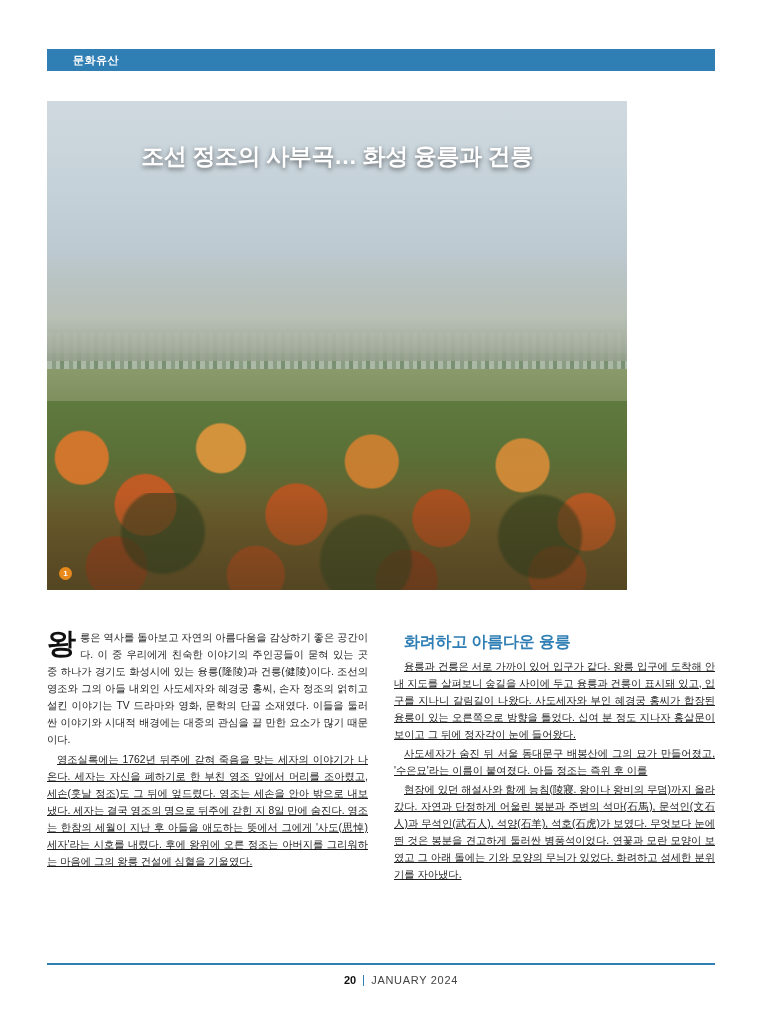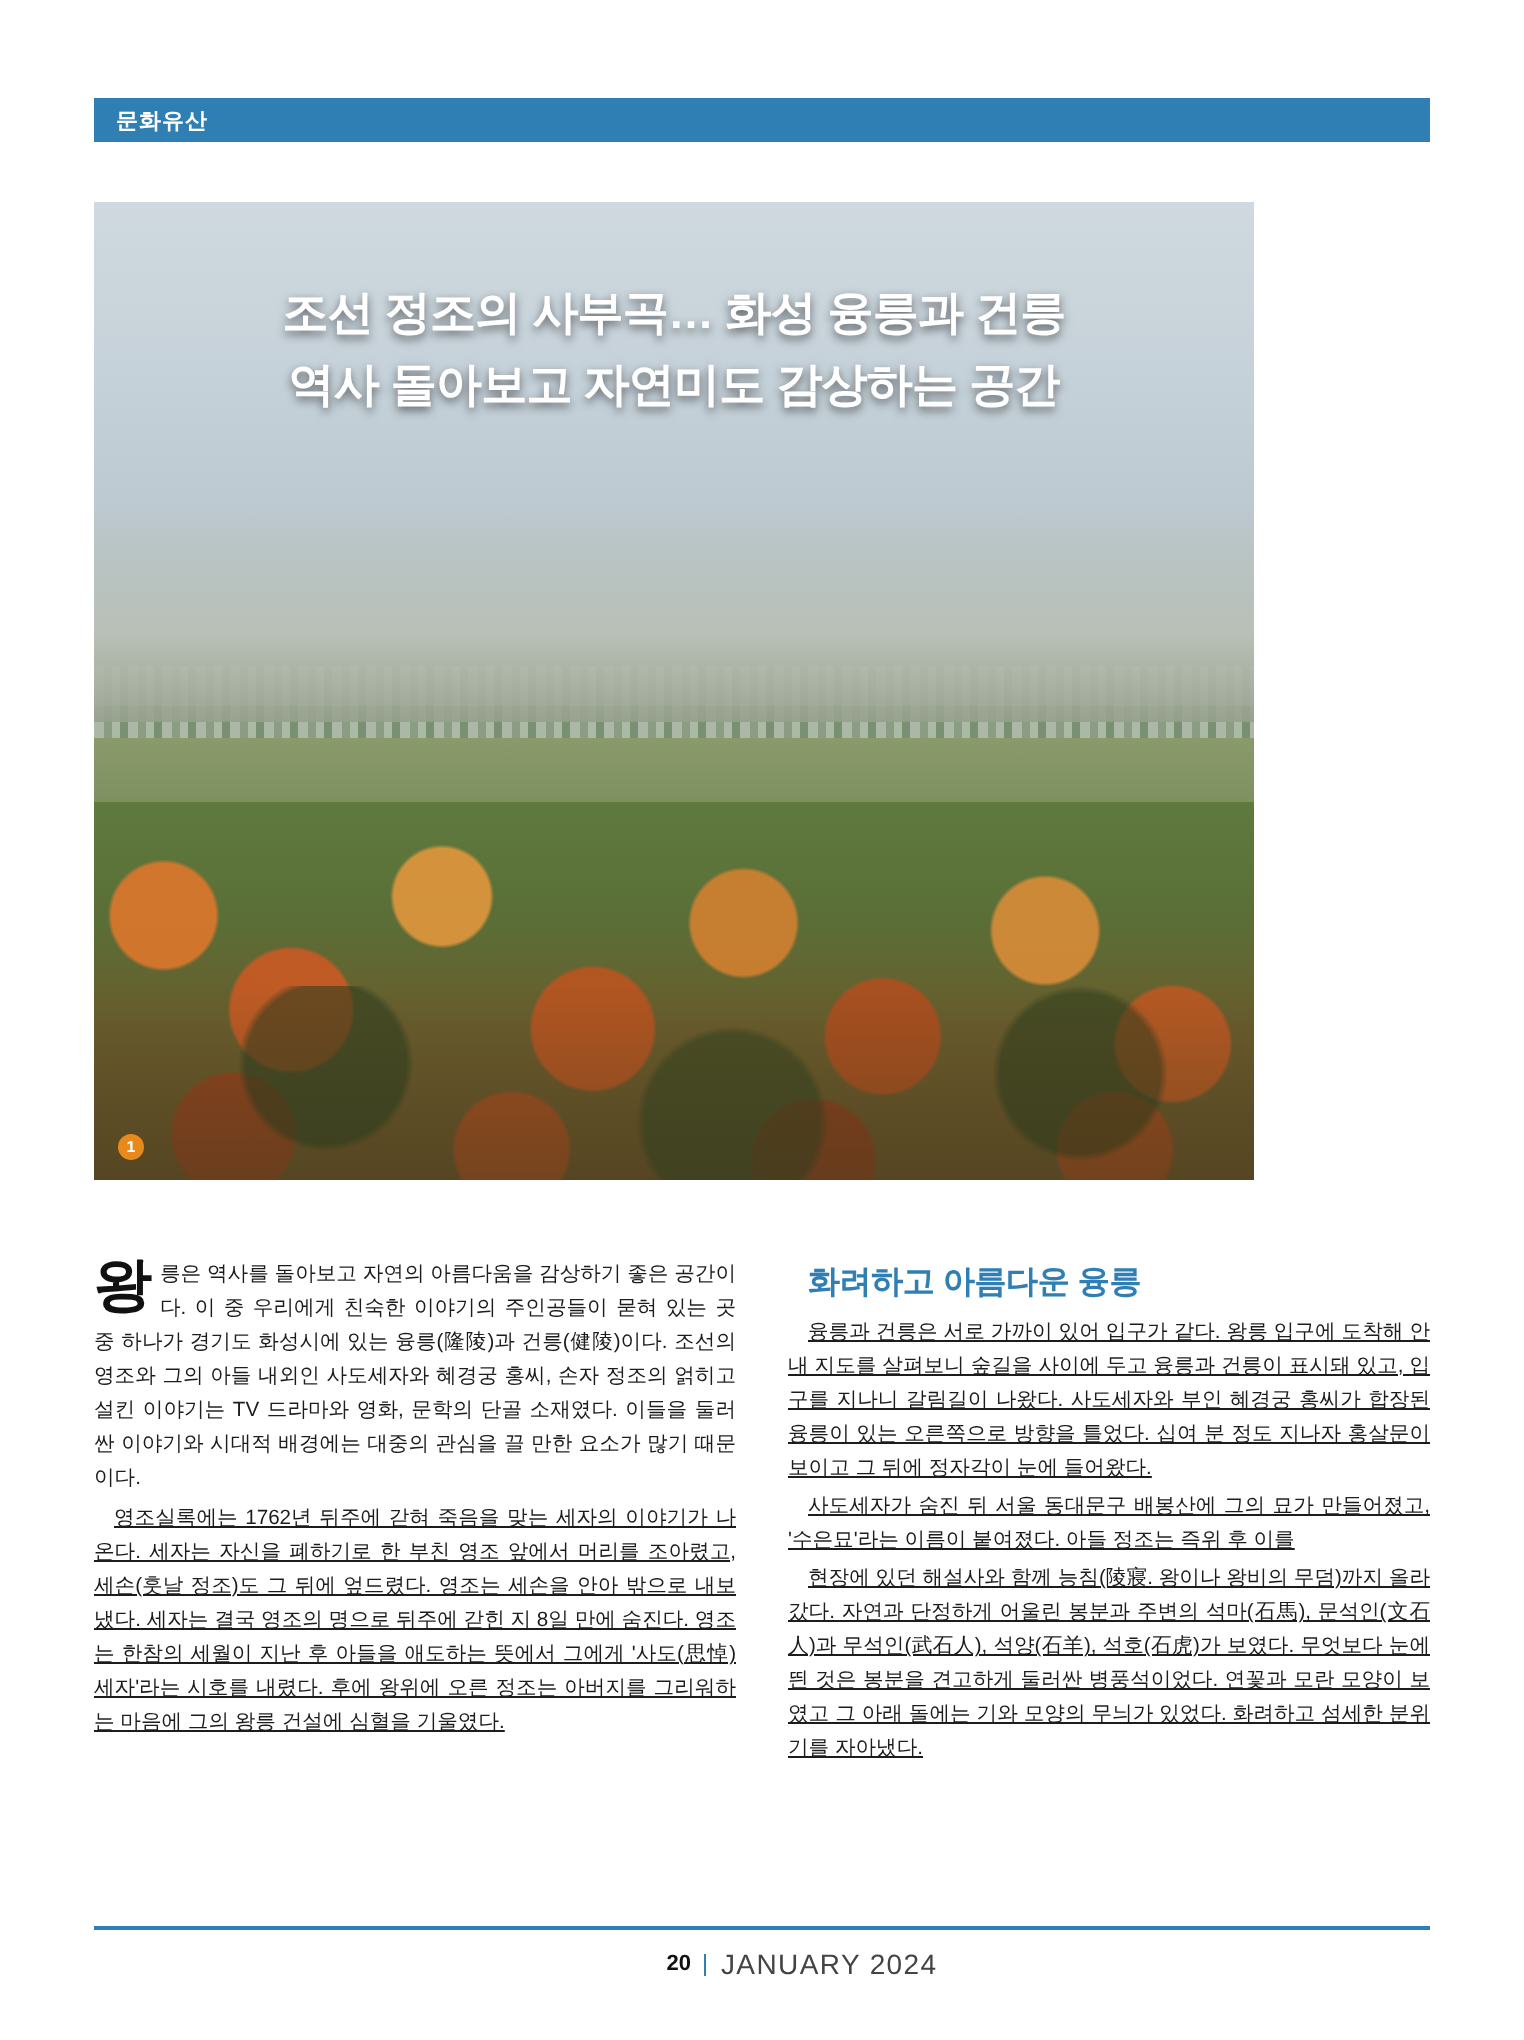--- a/index.html
+++ b/index.html
@@ -32,21 +32,21 @@
     height: 22px;
     background: #2f7fb5;
     display: flex;
     align-items: center;
   }
   .ribbon-label {
     color: #ffffff;
     font-size: 11px;
     font-weight: bold;
     letter-spacing: .5px;
-    padding-left: 11px;
+    padding-left: 26px;
   }
 
   
   .hero {
     position: absolute;
     left: 47px;
     top: 101px;
     width: 580px;
     height: 489px;
     overflow: hidden;
@@ -219,21 +219,21 @@
     font-size: 11px;
     font-weight: bold;
     color: #111111;
   }
   .folio-div {
     width: 1px;
     height: 11px;
     background: #2f7fb5;
   }
   .issue {
-    font-size: 14px;
+    font-size: 11px;
     color: #444444;
     letter-spacing: .7px;
   }
 </style>
 </head>
 <body>
 
 <div class="page">
 
   <div class="ribbon">
@@ -247,21 +247,20 @@
     <div class="midground"></div>
     <div class="field"></div>
     <div class="field2"></div>
     <div class="mound"></div>
     <div class="pavilion"></div>
     <div class="canopy"></div>
     <div class="canopy-dark"></div>
 
     <div class="hero-title">
       <div>조선 정조의 사부곡… 화성 융릉과 건릉</div>
-      <div>역사 돌아보고 자연미도 감상하는 공간</div>
     </div>
 
     <div class="caption-badge">1</div>
   </div>
 
   <div class="columns">
 
     <div class="col">
       <p class="dropcap-para">
         <span class="dropcap">왕</span><span>릉은 역사를 돌아보고 자연의 아름다움을 감상하기 좋은 공간이다. 이 중 우리에게 친숙한 이야기의 주인공들이 묻혀 있는 곳 중 하나가 경기도 화성시에 있는 융릉(隆陵)과 건릉(健陵)이다. 조선의 영조와 그의 아들 내외인 사도세자와 혜경궁 홍씨, 손자 정조의 얽히고설킨 이야기는 TV 드라마와 영화, 문학의 단골 소재였다. 이들을 둘러싼 이야기와 시대적 배경에는 대중의 관심을 끌 만한 요소가 많기 때문이다.</span>

